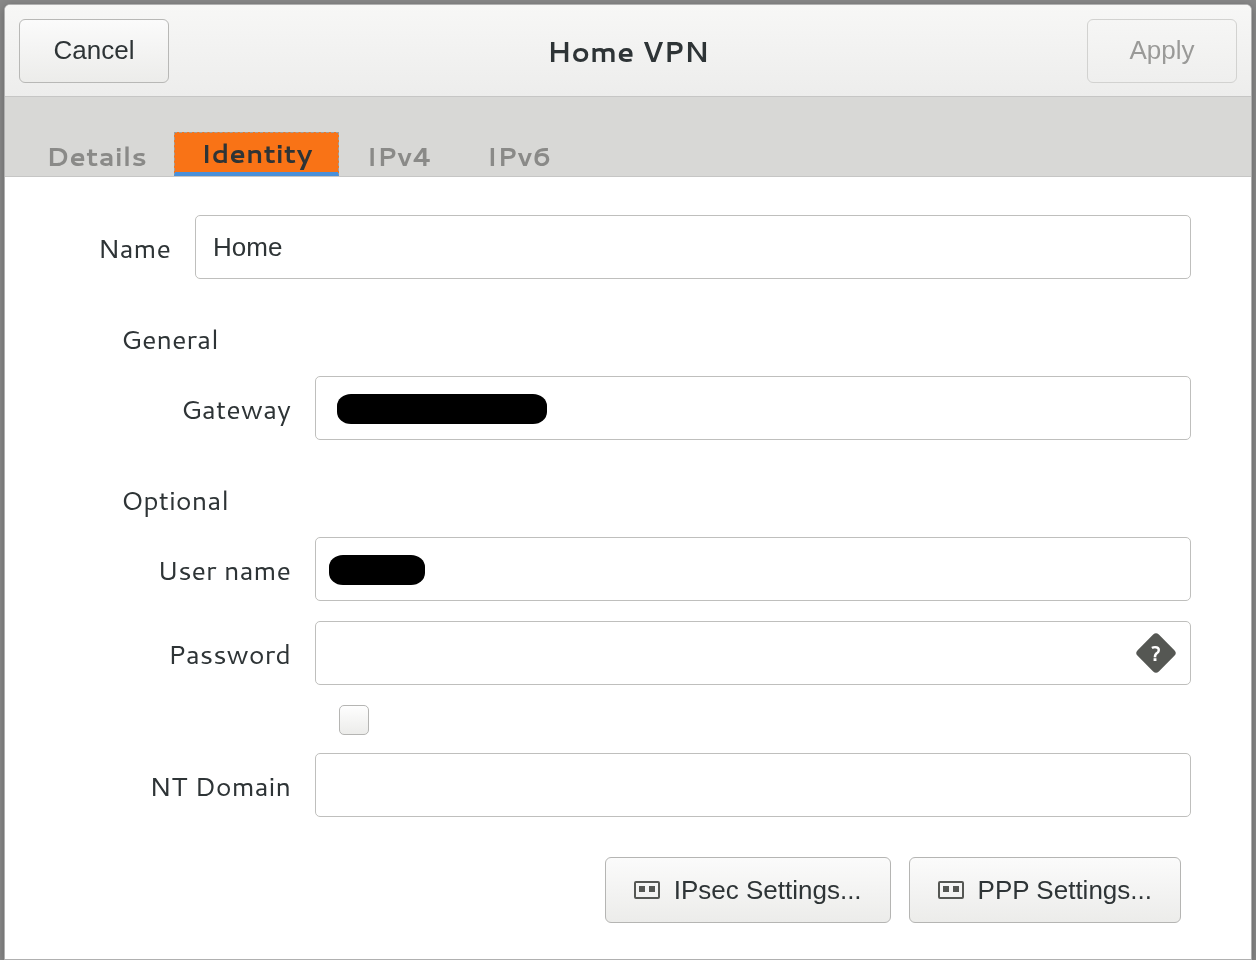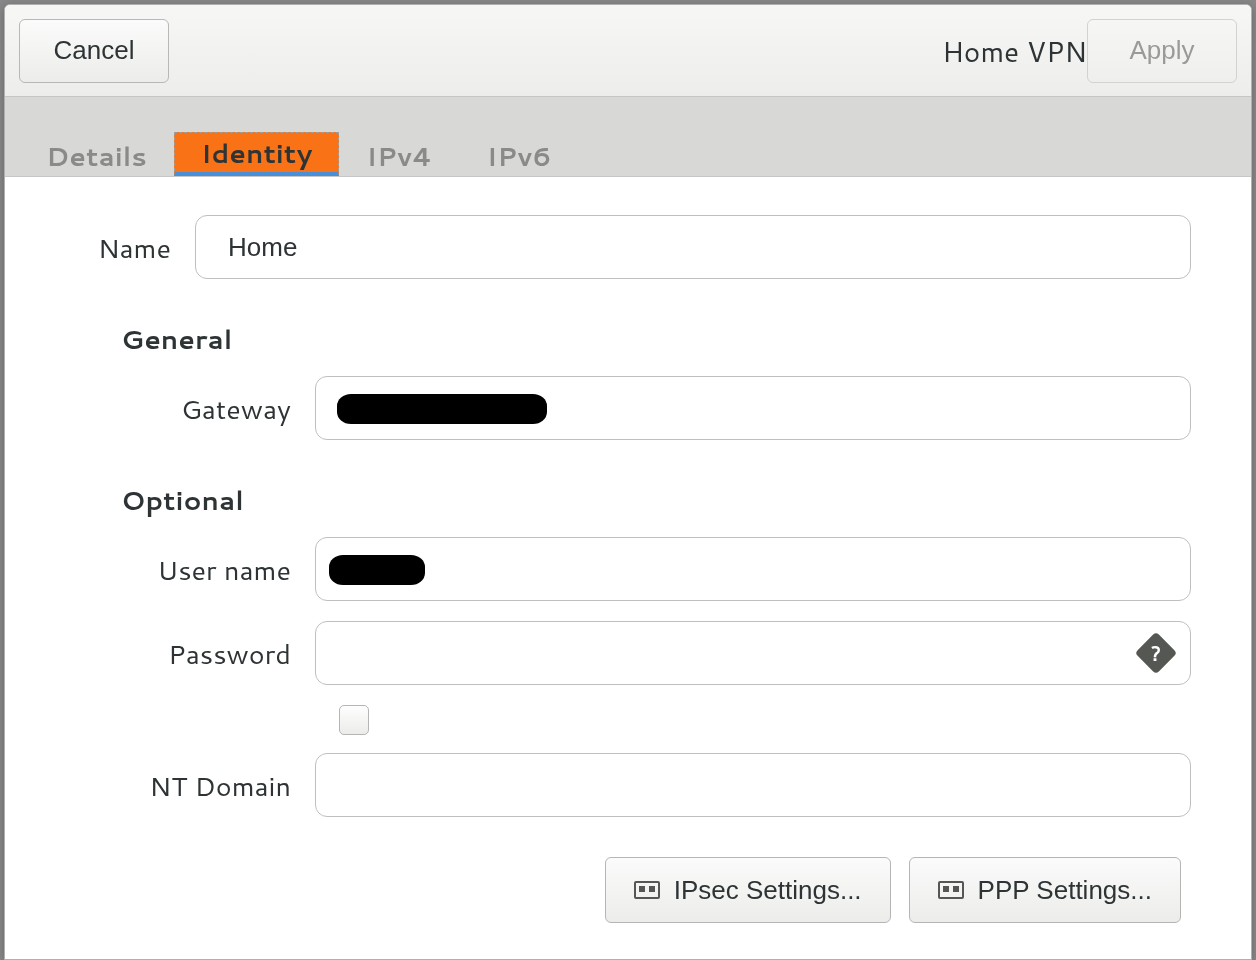--- a/index.html
+++ b/index.html
@@ -28,23 +28,23 @@
     height: 92px;
     background: linear-gradient(#f7f7f6, #ededec);
     border-bottom: 1px solid #c6c6c5;
     display: flex;
     align-items: center;
     justify-content: space-between;
     padding: 0 14px;
   }
   .hb-title {
     font-size: 28px;
-    font-weight: 400;
-    color: #2e3436;
-    text-align: right;
+    font-weight: 700;
+    color: #2e3436;
+    text-align: center;
     flex: 1;
   }
   .hb-btn {
     min-width: 150px;
     height: 64px;
     font-size: 26px;
     border: 1px solid #b8b8b6;
     border-radius: 6px;
     background: linear-gradient(#fbfbfb, #ececea);
     color: #2e3436;
@@ -103,29 +103,29 @@
     font-size: 27px;
     color: #2e3436;
   }
   .row .fld {
     flex: 1;
   }
   input[type=text], input[type=password] {
     width: 100%;
     height: 64px;
     font-size: 26px;
-    padding: 0 32px;
+    padding: 0 17px;
     border: 1px solid #bfbfbd;
-    border-radius: 12px;
+    border-radius: 5px;
     background: #ffffff;
     color: #2e3436;
   }
   .section-title {
     font-size: 27px;
-    font-weight: 700;
+    font-weight: 400;
     margin: 40px 0 18px 56px;
   }
   .redacted {
     position: absolute;
     background: #000;
     border-radius: 14px / 12px;
     pointer-events: none;
   }
   .fld-wrap { position: relative; }
   .pwd-wrap { position: relative; }

